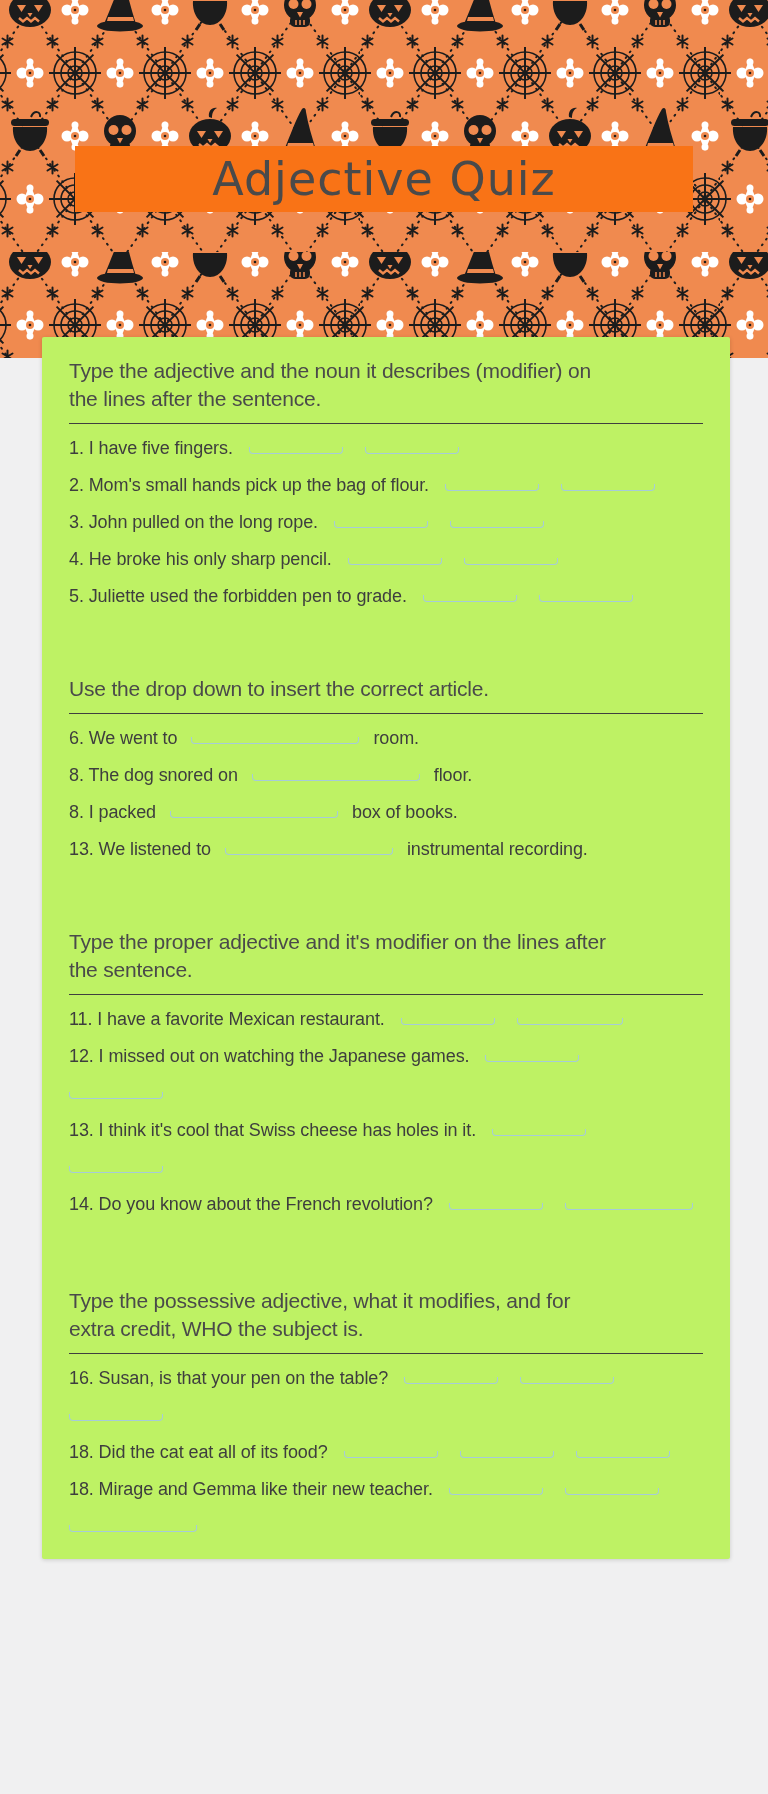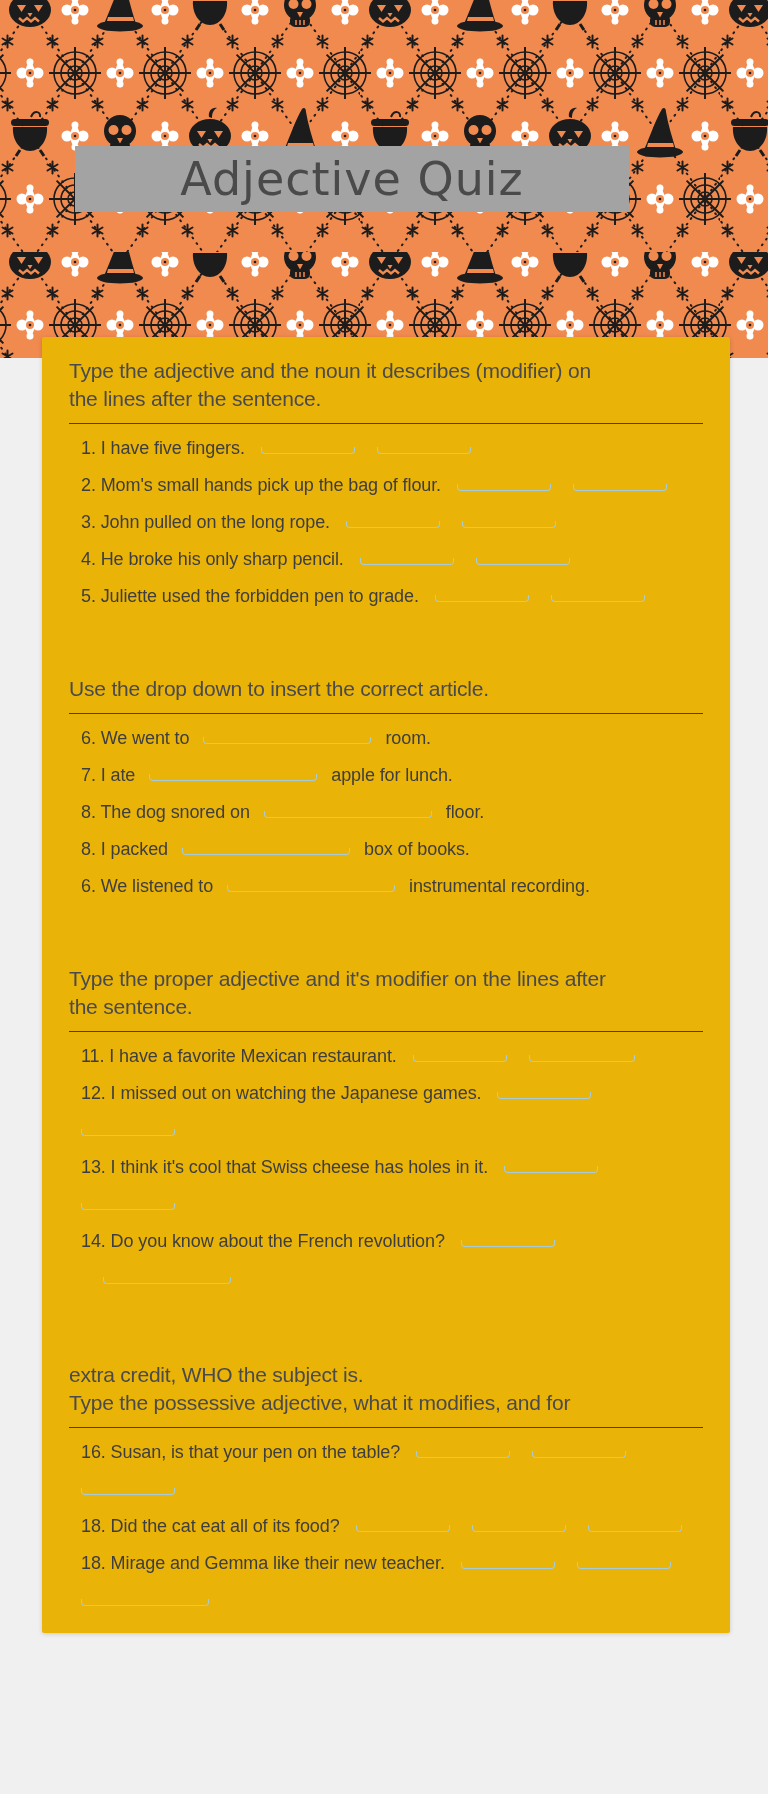--- a/index.html
+++ b/index.html
@@ -1,29 +1,29 @@
 <!DOCTYPE html>
 <html><head>
 <meta charset="utf-8">
 <style>
   html,body{margin:0;padding:0;}
   body{width:768px;font-family:"Liberation Sans",sans-serif;background:#f0f0f1;}
   .page{position:relative;width:768px;height:1794px;background:#f0f0f1;overflow:hidden;}
   .header-pattern{position:absolute;left:0;top:0;width:768px;height:358px;display:block;}
-  .banner{position:absolute;left:75px;top:146px;width:554px;height:66px;background:#a3a3a3;
+  .banner{position:absolute;left:75px;top:146px;width:618px;height:66px;background:#f97316;
           display:flex;align-items:center;justify-content:center;}
   .title{font-family:"DejaVu Sans",sans-serif;font-size:46px;color:#4a4a4a;letter-spacing:1px;font-weight:500;white-space:nowrap;}
-  .card{position:absolute;left:42px;top:337px;width:688px;box-sizing:border-box;background:#eab308;
+  .card{position:absolute;left:42px;top:337px;width:688px;box-sizing:border-box;background:#bef264;
         border-radius:2px;box-shadow:0 1px 4px rgba(0,0,0,.16);padding:20px 27px 14px 27px;}
   .section{margin-top:60px;}
   .section.first{margin-top:0;}
   .section.last{margin-top:64px;}
   .heading-line{font-size:21px;line-height:28px;color:#4a4a4a;letter-spacing:-0.2px;white-space:nowrap;font-weight:500;}
   .rule{border:none;border-top:1px solid #3f3f3f;margin:10px 0 0 0;}
-  .items{margin-top:6px;margin-left:12px;}
+  .items{margin-top:6px;}
   .item{font-size:18px;line-height:37px;color:#3e3e3e;letter-spacing:-0.1px;}
   .blank{display:inline-block;width:92px;height:6px;border:1px solid #a6cbd9;border-top:none;
          border-radius:0 0 4px 4px;margin-left:22px;}
   .blank.first{margin-left:16px;}
   .blank.w105{width:104px;}
   .blank.w120{width:126px;}
   .blank.dd{width:166px;margin:0 14px;}
   .wrapline{line-height:37px;}
   .wrapline .blank{margin-left:0;}
 </style>
@@ -173,30 +173,27 @@
     </div>
 
     <div class="section">
       <div class="heading-line">Use the drop down to insert the correct article.</div>
       <hr class="rule">
       <div class="items">
         <div class="item">
           <span>6. We went to</span><span class="blank dd"></span><span>room.</span>
         </div>
         <div class="item">
-          <span>7. I ate</span><span class="blank dd"></span><span>apple for lunch.</span>
-        </div>
-        <div class="item">
           <span>8. The dog snored on</span><span class="blank dd"></span><span>floor.</span>
         </div>
         <div class="item">
           <span>8. I packed</span><span class="blank dd"></span><span>box of books.</span>
         </div>
         <div class="item">
-          <span>6. We listened to</span><span class="blank dd"></span><span>instrumental recording.</span>
+          <span>13. We listened to</span><span class="blank dd"></span><span>instrumental recording.</span>
         </div>
       </div>
     </div>
 
     <div class="section">
       <div class="heading-line">Type the proper adjective and it's modifier on the lines after</div>
       <div class="heading-line">the sentence.</div>
       <hr class="rule">
       <div class="items">
         <div class="item">
@@ -210,22 +207,22 @@
           <span>13. I think it's cool that Swiss cheese has holes in it.</span><span class="blank first"></span>
           <div class="wrapline"><span class="blank"></span></div>
         </div>
         <div class="item">
           <span>14. Do you know about the French revolution?</span><span class="blank first"></span><span class="blank w120"></span>
         </div>
       </div>
     </div>
 
     <div class="section last">
+      <div class="heading-line">Type the possessive adjective, what it modifies, and for</div>
       <div class="heading-line">extra credit, WHO the subject is.</div>
-      <div class="heading-line">Type the possessive adjective, what it modifies, and for</div>
       <hr class="rule">
       <div class="items">
         <div class="item">
           <span>16. Susan, is that your pen on the table?</span><span class="blank first"></span><span class="blank"></span>
           <div class="wrapline"><span class="blank"></span></div>
         </div>
         <div class="item">
           <span>18. Did the cat eat all of its food?</span><span class="blank first"></span><span class="blank"></span><span class="blank"></span>
         </div>
         <div class="item">

